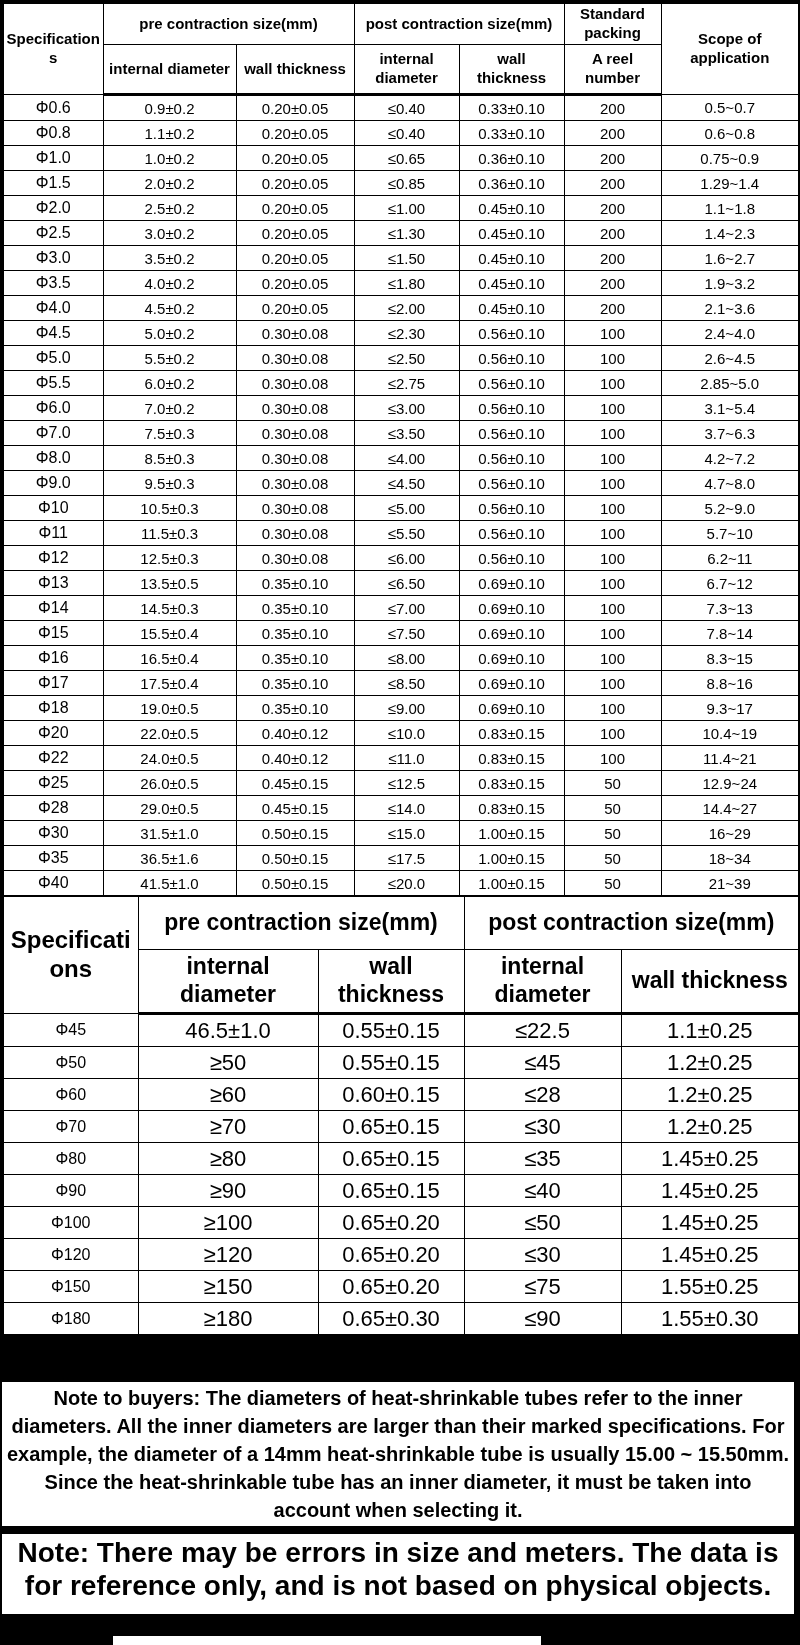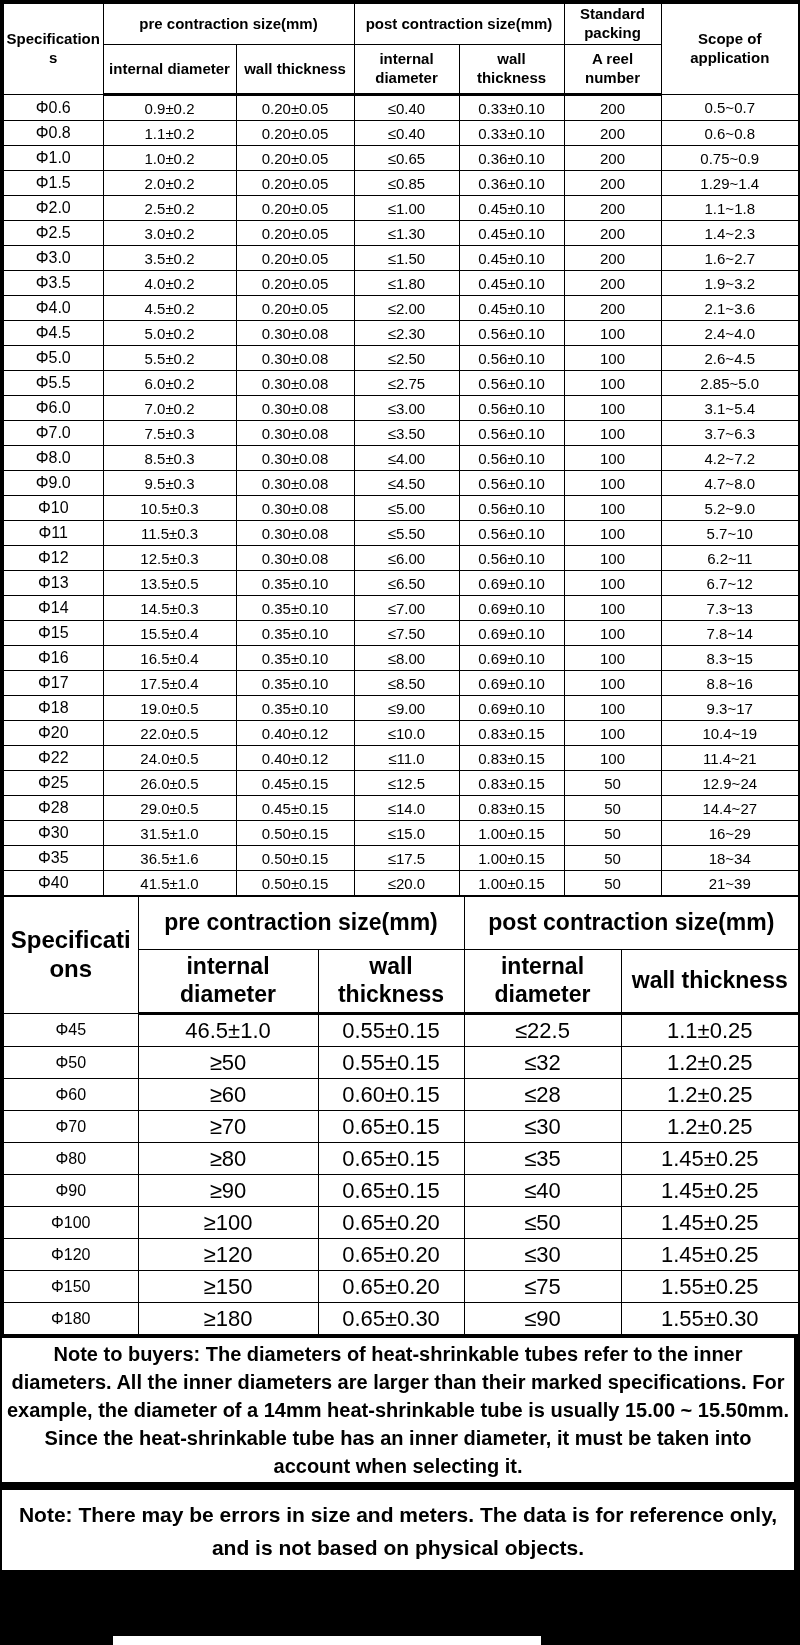--- a/index.html
+++ b/index.html
@@ -44,23 +44,24 @@
   .t2 tbody td:first-child{font-size:16px;}
   
   .note{
     position:absolute;left:2px;width:792px;
     background:#fff;
     font-weight:bold;
     text-align:center;
     padding:2px;
     box-sizing:border-box;
     overflow:hidden;
+    margin-top:44px;
   }
   .note1{top:1338px;height:144px;font-size:20px;line-height:28px;}
-  .note2{top:1490px;height:80px;font-size:21px;line-height:33px;padding-top:8px;}
+  .note2{top:1490px;height:80px;font-size:28px;line-height:33px;padding-top:2px;}
   .bottom-strip{
     position:absolute;left:113px;top:1636px;width:428px;height:9px;background:#fff;
   }
 </style>
 </head>
 <body>
 
 <div class="page">
 
   <table class="t1">
@@ -407,21 +408,21 @@
           <td>Φ45</td>
           <td>46.5±1.0</td>
           <td>0.55±0.15</td>
           <td>≤22.5</td>
           <td>1.1±0.25</td>
         </tr>
         <tr>
           <td>Φ50</td>
           <td>≥50</td>
           <td>0.55±0.15</td>
-          <td>≤32</td>
+          <td>≤45</td>
           <td>1.2±0.25</td>
         </tr>
         <tr>
           <td>Φ60</td>
           <td>≥60</td>
           <td>0.60±0.15</td>
           <td>≤28</td>
           <td>1.2±0.25</td>
         </tr>
         <tr>

